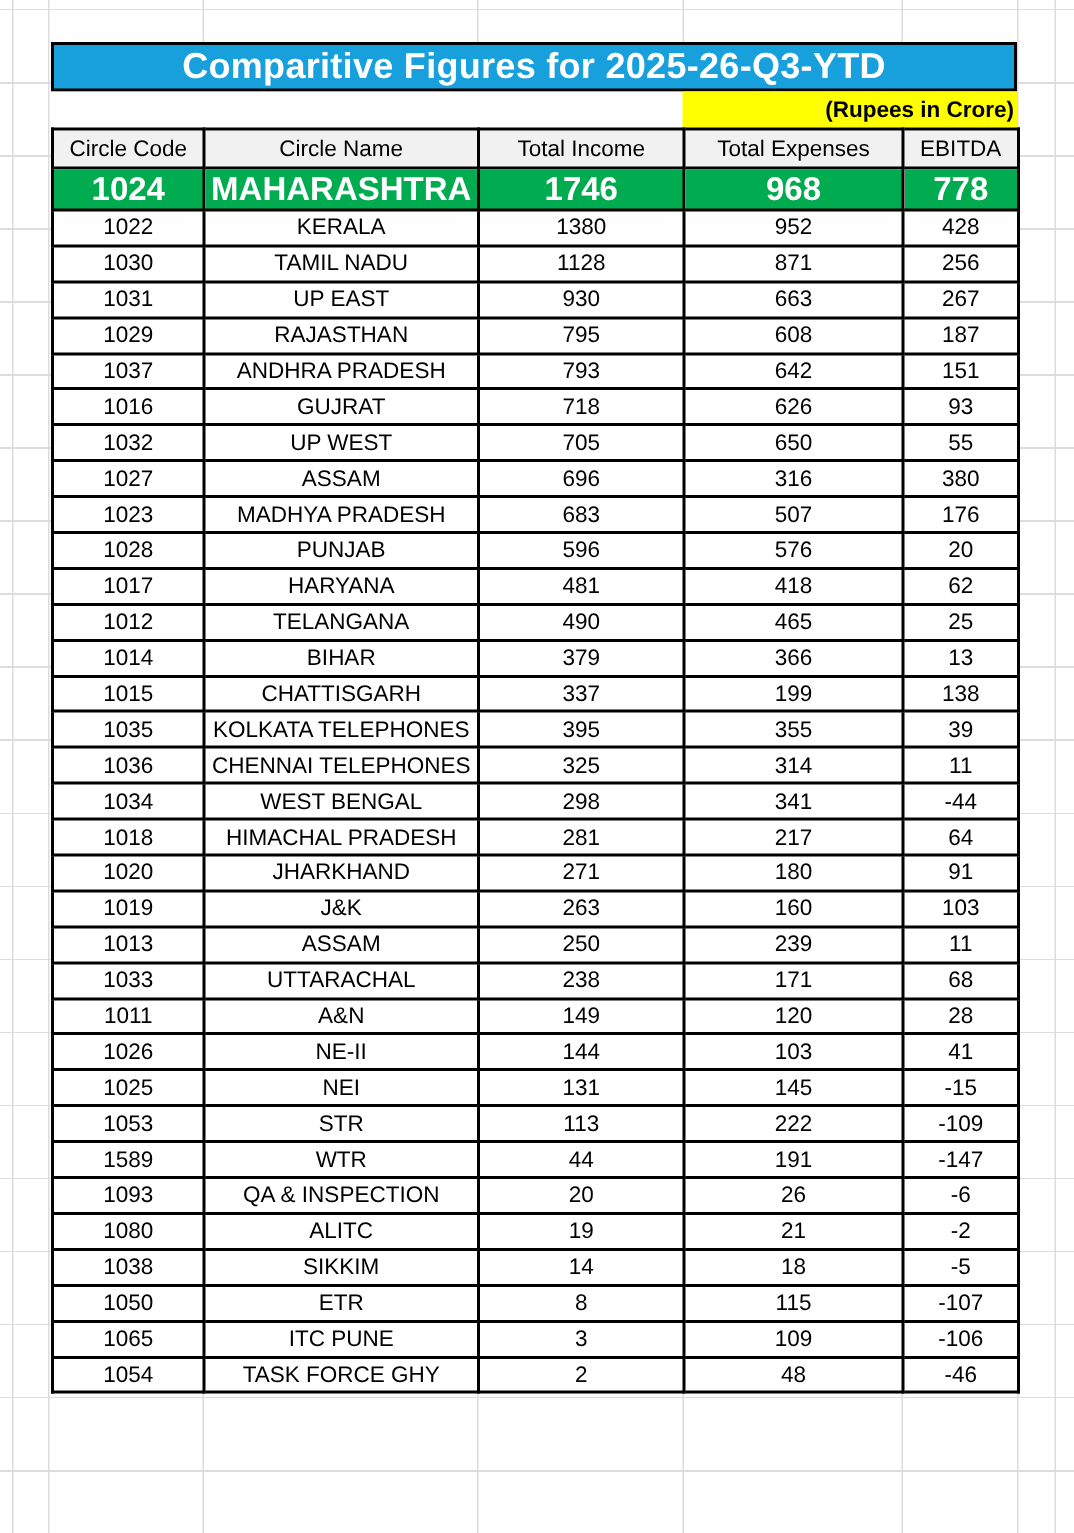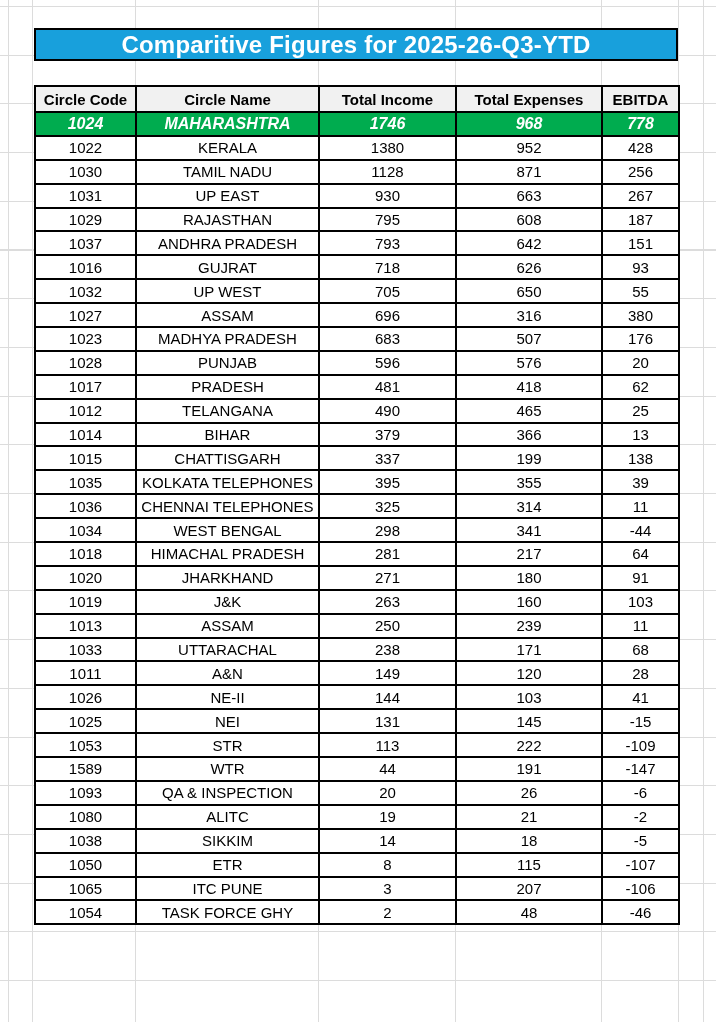--- a/index.html
+++ b/index.html
@@ -103,30 +103,29 @@
     text-align: center;
     vertical-align: middle;
     padding: 0;
     font-size: 15px;
     color: #000000;
     overflow: hidden;
     white-space: nowrap;
   }
   table.figures th {
     background: var(--header-bg);
-    font-weight: bold;
+    font-weight: normal;
     height: 24px;
   }
   table.figures td { height: 21.9px; }
   table.figures tr.highlight td {
     background: var(--highlight-bg);
     color: var(--highlight-text);
     font-weight: bold;
-    font-size: 16px;
-    font-style: italic;
+    font-size: 22px;
   }
 </style>
 </head>
 <body>
 
 <div class="stage">
 
   <div class="gridlines"></div>
   <div class="vline" style="left:8px"></div>
   <div class="vline" style="left:32px"></div>
@@ -134,20 +133,25 @@
   <div class="vline" style="left:318px"></div>
   <div class="vline" style="left:455px"></div>
   <div class="vline" style="left:601px"></div>
   <div class="vline" style="left:678px"></div>
   <div class="vline" style="left:703px"></div>
 
   <div class="title-bar">
     <span>Comparitive Figures for 2025-26-Q3-YTD</span>
   </div>
 
+  <div class="note-row">
+    <div class="note-highlight">
+      <span>(Rupees in Crore)</span>
+    </div>
+  </div>
 
   <table class="figures">
     <colgroup>
       <col style="width:101px">
       <col style="width:183px">
       <col style="width:137px">
       <col style="width:146px">
       <col style="width:77px">
     </colgroup>
     <thead>
@@ -232,21 +236,21 @@
         </tr>
         <tr>
           <td>1028</td>
           <td>PUNJAB</td>
           <td>596</td>
           <td>576</td>
           <td>20</td>
         </tr>
         <tr>
           <td>1017</td>
-          <td>PRADESH</td>
+          <td>HARYANA</td>
           <td>481</td>
           <td>418</td>
           <td>62</td>
         </tr>
         <tr>
           <td>1012</td>
           <td>TELANGANA</td>
           <td>490</td>
           <td>465</td>
           <td>25</td>
@@ -381,21 +385,21 @@
           <td>1050</td>
           <td>ETR</td>
           <td>8</td>
           <td>115</td>
           <td>-107</td>
         </tr>
         <tr>
           <td>1065</td>
           <td>ITC PUNE</td>
           <td>3</td>
-          <td>207</td>
+          <td>109</td>
           <td>-106</td>
         </tr>
         <tr>
           <td>1054</td>
           <td>TASK FORCE GHY</td>
           <td>2</td>
           <td>48</td>
           <td>-46</td>
         </tr>
       </tbody>

